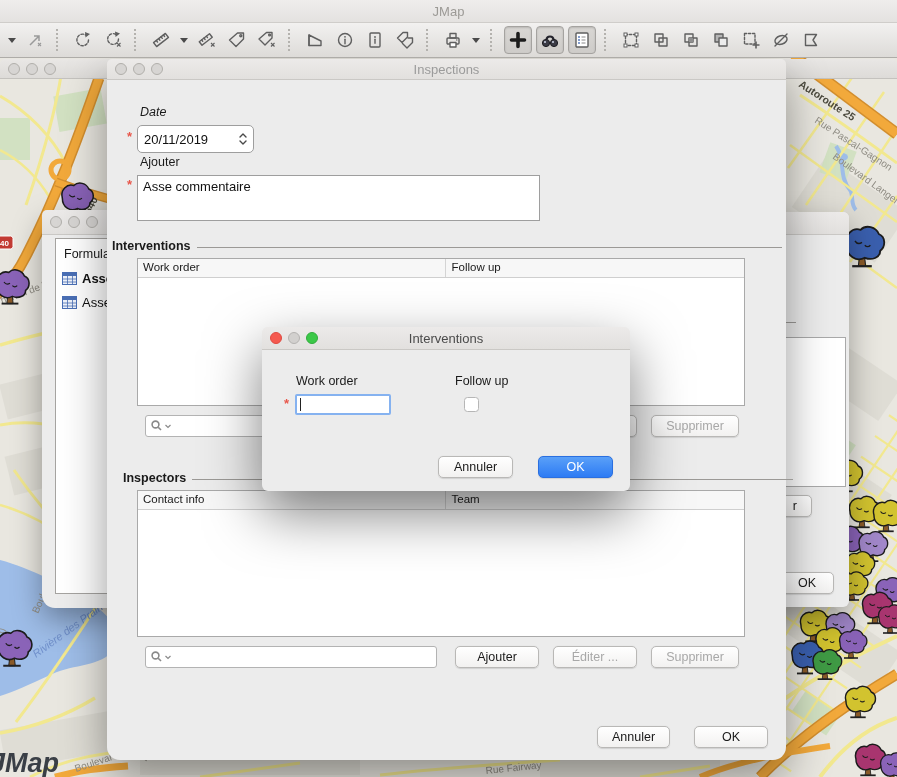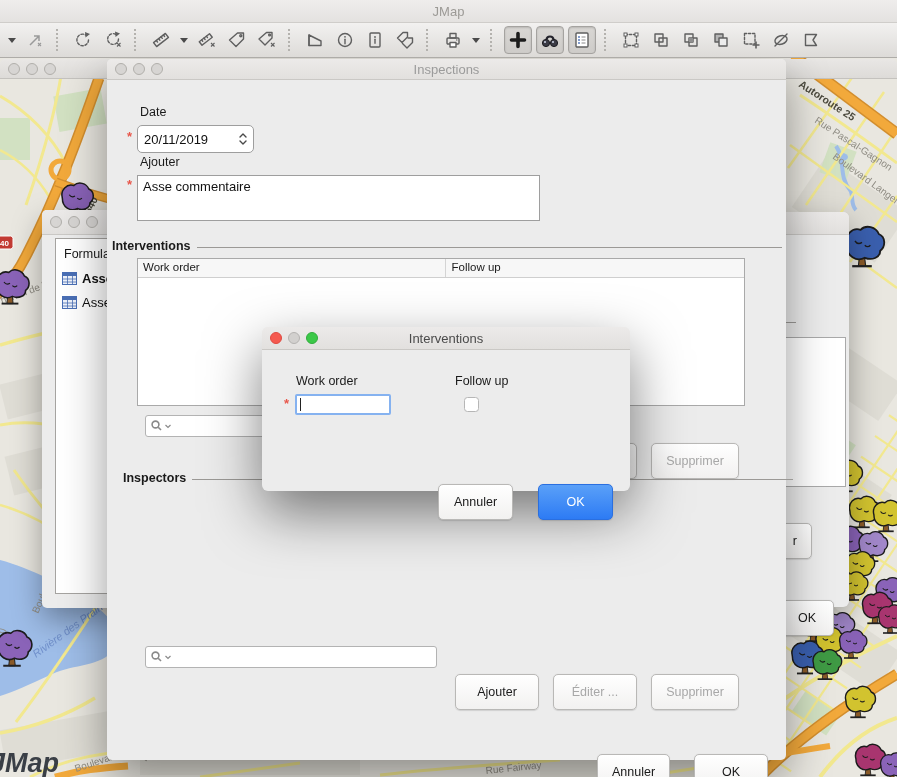--- a/index.html
+++ b/index.html
@@ -38,44 +38,44 @@
   .light.red{background:#f5594f;border:1px solid #df4a41;}
   .light.gray{background:#d2d0ce;border:1px solid #b5b3b1;}
   .light.green{background:#3bc848;border:1px solid #31ad3d;}
   
   #map{position:absolute;left:0;top:0;z-index:0;}
   .lbl-street{fill:#8f8c83;font-size:10px;}
   .lbl-hwy{fill:#4c4a3e;font-size:10.5px;font-weight:bold;}
   .lbl-water{fill:#7191cc;font-size:11px;font-style:italic;}
   .map-logo{fill:#3a3f46;font-size:27px;font-weight:bold;font-style:italic;}
   
-  .win{position:absolute;background:#ececec;border-radius:5px;box-sizing:border-box;}
+  .win{position:absolute;background:#ececec;border-radius:13px;box-sizing:border-box;}
   .win .titlebar{position:relative;height:20px;border-radius:5px 5px 0 0;
     background:linear-gradient(#eceae9,#e2e0de);border-bottom:1px solid #cac8c5;
     display:flex;align-items:center;justify-content:center;}
   .title-inactive{font-size:13px;color:#9b9b9b;}
   .title-active{font-size:13px;color:#4a4a4a;}
   
   .fld-label{position:absolute;font-size:12.5px;color:#1a1a1a;}
   .req{position:absolute;color:#e8564a;font-size:13px;font-weight:bold;}
   .textfield{position:absolute;background:#fff;border:1px solid #9e9e9e;box-sizing:border-box;
     font-size:13px;color:#111;}
   .datefield{border-radius:5px;display:flex;align-items:center;padding:0 4px 0 6px;justify-content:space-between;}
   .group-row{position:absolute;display:flex;align-items:center;height:14px;}
   .group-label{font-size:12.5px;font-weight:bold;color:#1a1a1a;white-space:nowrap;}
   .group-line{flex:1;height:1px;background:#9b9996;margin-left:6px;margin-top:2px;}
   .table{position:absolute;background:#fff;border:1px solid #a9a9a9;box-sizing:border-box;overflow:hidden;}
   .thead{height:18px;background:#f7f7f7;border-bottom:1px solid #cfcfcf;display:flex;font-size:11.5px;color:#1a1a1a;}
   .th{padding:2px 0 0 5px;box-sizing:border-box;}
   .th + .th{border-left:1px solid #d4d4d4;}
   .searchfield{position:absolute;height:22px;background:#fff;border:1px solid #b3b3b3;border-radius:3px;
     box-sizing:border-box;display:flex;align-items:center;padding-left:4px;color:#9a9a9a;}
-  .btn{position:absolute;height:36px;background:linear-gradient(#ffffff,#f2f1f0);border:1px solid #b9b8b6;
+  .btn{position:absolute;height:22px;background:linear-gradient(#ffffff,#f2f1f0);border:1px solid #b9b8b6;
     border-radius:5px;box-sizing:border-box;font-size:12.5px;color:#1a1a1a;
-    display:flex;align-items:center;justify-content:center;box-shadow:0 0.5px 1px rgba(0,0,0,.12);margin-top:28px;}
+    display:flex;align-items:center;justify-content:center;box-shadow:0 0.5px 1px rgba(0,0,0,.12);}
   .btn.disabled{color:#a8a8a8;}
   .btn.primary{background:linear-gradient(#5aa0f8,#2d7bf4);border:1px solid #2a6fe0;color:#fff;}
   .checkbox{position:absolute;width:15px;height:15px;background:#fff;border:1.5px solid #b6b6b6;border-radius:3.5px;box-sizing:border-box;}
   .focus-input{position:absolute;background:#fff;border:2px solid #85b2f0;border-radius:2px;box-sizing:border-box;}
   .caret-bar{position:absolute;left:3px;top:2px;width:1px;height:13px;background:#222;}
   
   .panel-white{position:absolute;background:#fff;border:1px solid #a5a3a0;box-sizing:border-box;}
   .lp-tab{position:absolute;left:8px;top:8px;font-size:12.5px;color:#1a1a1a;white-space:nowrap;}
   .lp-item{position:absolute;left:6px;display:flex;align-items:center;gap:5px;font-size:13px;color:#111;white-space:nowrap;}
   .lp-item.first{font-weight:bold;}
@@ -590,21 +590,21 @@
 <div class="win" style="left:107px;top:59px;width:679px;height:701px;z-index:3;box-shadow:0 18px 45px rgba(0,0,0,.40);">
   <div class="titlebar">
     <div class="lights" style="top:4px;">
       <div class="light inactive"></div>
       <div class="light inactive"></div>
       <div class="light inactive"></div>
     </div>
     <span class="title-inactive">Inspections</span>
   </div>
 
-  <div class="fld-label" style="left:33px;top:46px;">Date</div>
+  <div class="fld-label" style="left:33px;top:46px;font-style:italic;">Date</div>
   <div class="req" style="left:20px;top:70px;">*</div>
   <div class="textfield datefield" style="left:30px;top:66px;width:117px;height:28px;">
     <span>20/11/2019</span>
     <svg width="12" height="16" viewBox="0 0 12 16">
       <path d="M3,6 L6,3 L9,6 M3,10 L6,13 L9,10" stroke="#4a4a4a" stroke-width="1.4" fill="none" stroke-linecap="round" stroke-linejoin="round"></path>
     </svg>
   </div>
 
   <div class="fld-label" style="left:33px;top:96px;">Ajouter</div>
   <div class="req" style="left:20px;top:118px;">*</div>
@@ -638,20 +638,26 @@
       <span>Éditer ...</span>
     </div>
   <div class="btn disabled" style="left:544px;top:356px;width:88px;">
       <span>Supprimer</span>
     </div>
 
   <div class="group-row" style="left:16px;top:412px;width:670px;">
     <span class="group-label">Inspectors</span>
     <div class="group-line"></div>
   </div>
+  <div class="table" style="left:30px;top:431px;width:608px;height:147px;">
+    <div class="thead">
+      <div class="th" style="width:308px;">Contact info</div>
+      <div class="th" style="width:299px;">Team</div>
+    </div>
+  </div>
   <div class="searchfield" style="left:38px;top:587px;width:292px;">
     <svg width="14" height="14" viewBox="0 0 14 14">
       <circle cx="5.5" cy="5.5" r="3.4" stroke="#8a8a8a" stroke-width="1.6" fill="none"></circle>
       <path d="M8.2,8.2 L11,11" stroke="#8a8a8a" stroke-width="1.6"></path>
     </svg>
     <svg width="8" height="8" viewBox="0 0 8 8">
       <path d="M1.5,3 L4,5.5 L6.5,3" stroke="#8a8a8a" stroke-width="1.2" fill="none"></path>
     </svg>
   </div>
   <div class="btn" style="left:348px;top:587px;width:84px;">

